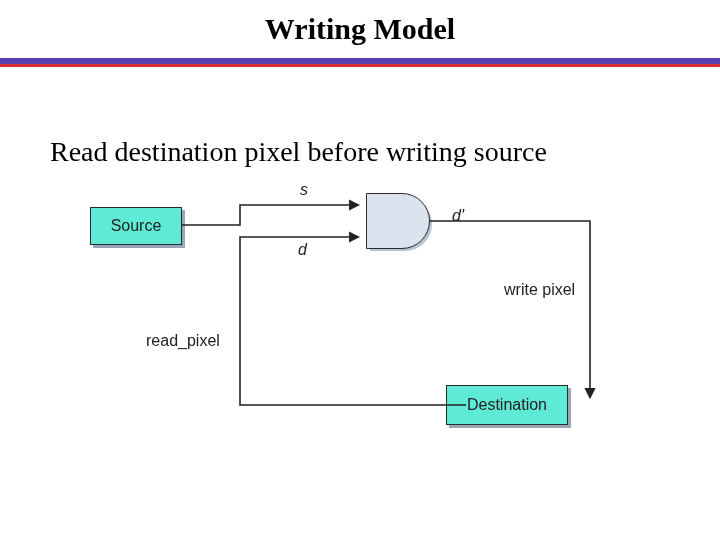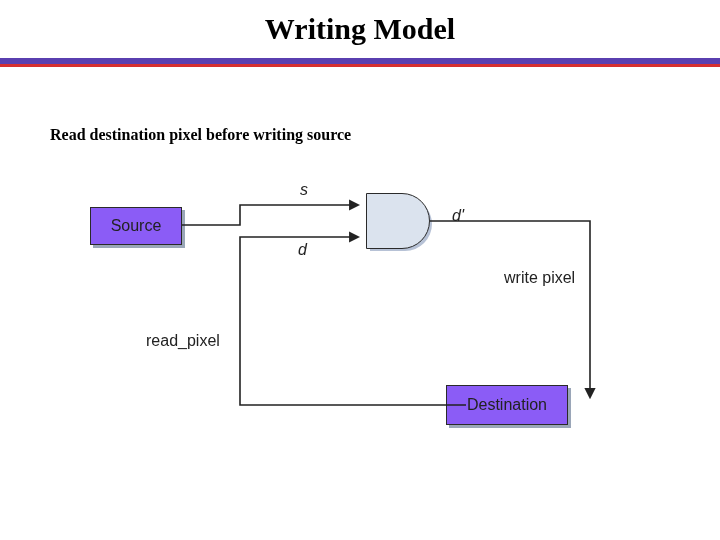--- a/index.html
+++ b/index.html
@@ -35,37 +35,36 @@
     height: 6px;
     background: #5a3fb0;
   }
   .rule-red {
     top: 64px;
     height: 3px;
     background: #d62f2f;
   }
   .subtitle {
     position: absolute;
-    top: 126px;
+    top: 136px;
     left: 50px;
-    font-size: 16px;
-    font-weight: bold;
+    font-size: 28px;
   }
   .diagram {
     position: absolute;
     top: 185px;
     left: 90px;
     width: 560px;
     height: 260px;
     font-family: Verdana, Geneva, sans-serif;
     font-size: 16px;
   }
   .box {
     position: absolute;
-    background: #8b5cf6;
+    background: #5eead4;
     border: 1px solid #2a2a2a;
     box-shadow: 3px 3px 0 #9aa6b8;
     display: flex;
     align-items: center;
     justify-content: center;
     color: #222;
   }
   .box.source {
     left: 0px; top: 22px; width: 90px; height: 36px;
   }
@@ -90,21 +89,21 @@
   }
   .lbl {
     position: absolute;
     font-style: italic;
     color: #222;
   }
   .lbl-s { left: 210px; top: -4px; }
   .lbl-d { left: 208px; top: 56px; font-style: italic; }
   .lbl-dprime { left: 362px; top: 22px; }
   .lbl-read  { left: 56px;  top: 120px; font-style: normal; margin-top: 27px; }
-  .lbl-write { left: 414px; top: 84px;  font-style: normal; }
+  .lbl-write { left: 414px; top: 96px;  font-style: normal; }
   svg.wires {
     position: absolute;
     left: 0; top: 0;
     width: 560px; height: 260px;
     overflow: visible;
   }
 </style>
 </head>
 <body>
 

